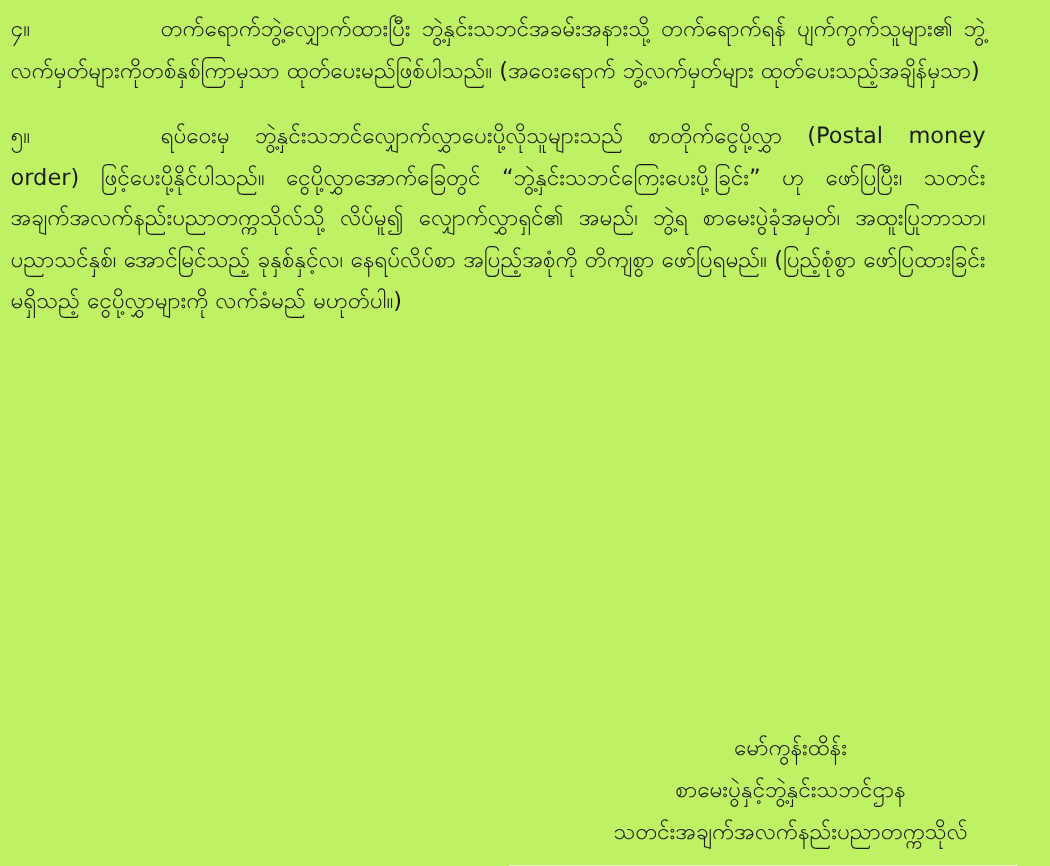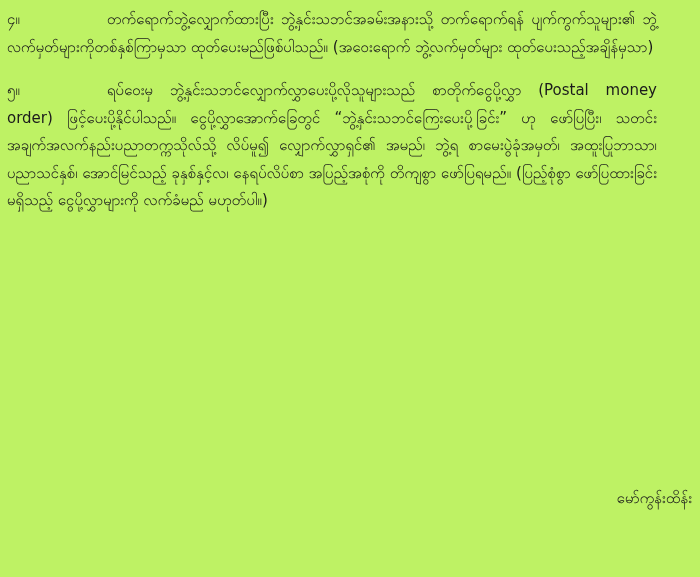--- a/index.html
+++ b/index.html
@@ -43,21 +43,20 @@
     top: 484px;
     right: 8px;
     width: 330px;
     text-align: center;
     font-size: 15px;
     line-height: 28px;
     color: #1b1b1b;
   }
   .sig-line {
     white-space: nowrap;
-    text-align: right;
   }
 </style>
 </head>
 <body>
 
 <div class="page">
   <div class="doc">
 
     <p class="para">
       <span class="pnum">၄။</span><span>တက်ရောက်ဘွဲ့လျှောက်ထားပြီး ဘွဲ့နှင်းသဘင်အခမ်းအနားသို့ တက်ရောက်ရန် ပျက်ကွက်သူများ၏ ဘွဲ့လက်မှတ်များကိုတစ်နှစ်ကြာမှသာ ထုတ်ပေးမည်ဖြစ်ပါသည်။ (အဝေးရောက် ဘွဲ့လက်မှတ်များ ထုတ်ပေးသည့်အချိန်မှသာ)</span>
@@ -65,14 +64,16 @@
 
     <p class="para">
       <span class="pnum">၅။</span><span>ရပ်ဝေးမှ ဘွဲ့နှင်းသဘင်လျှောက်လွှာပေးပို့လိုသူများသည် စာတိုက်ငွေပို့လွှာ (Postal money order) ဖြင့်ပေးပို့နိုင်ပါသည်။ ငွေပို့လွှာအောက်ခြေတွင် “ဘွဲ့နှင်းသဘင်ကြေးပေးပို့ခြင်း” ဟု ဖော်ပြပြီး၊ သတင်းအချက်အလက်နည်းပညာတက္ကသိုလ်သို့ လိပ်မူ၍ လျှောက်လွှာရှင်၏ အမည်၊ ဘွဲ့ရ စာမေးပွဲခုံအမှတ်၊ အထူးပြုဘာသာ၊ ပညာသင်နှစ်၊ အောင်မြင်သည့် ခုနှစ်နှင့်လ၊ နေရပ်လိပ်စာ အပြည့်အစုံကို တိကျစွာ ဖော်ပြရမည်။ (ပြည့်စုံစွာ ဖော်ပြထားခြင်းမရှိသည့် ငွေပို့လွှာများကို လက်ခံမည် မဟုတ်ပါ။)</span>
     </p>
 
 
   </div>
 
   <div class="signature">
     <div class="sig-line">မော်ကွန်းထိန်း</div>
+    <div class="sig-line">စာမေးပွဲနှင့်ဘွဲ့နှင်းသဘင်ဌာန</div>
+    <div class="sig-line">သတင်းအချက်အလက်နည်းပညာတက္ကသိုလ်</div>
   </div>
 </div>
 
 </body></html>

